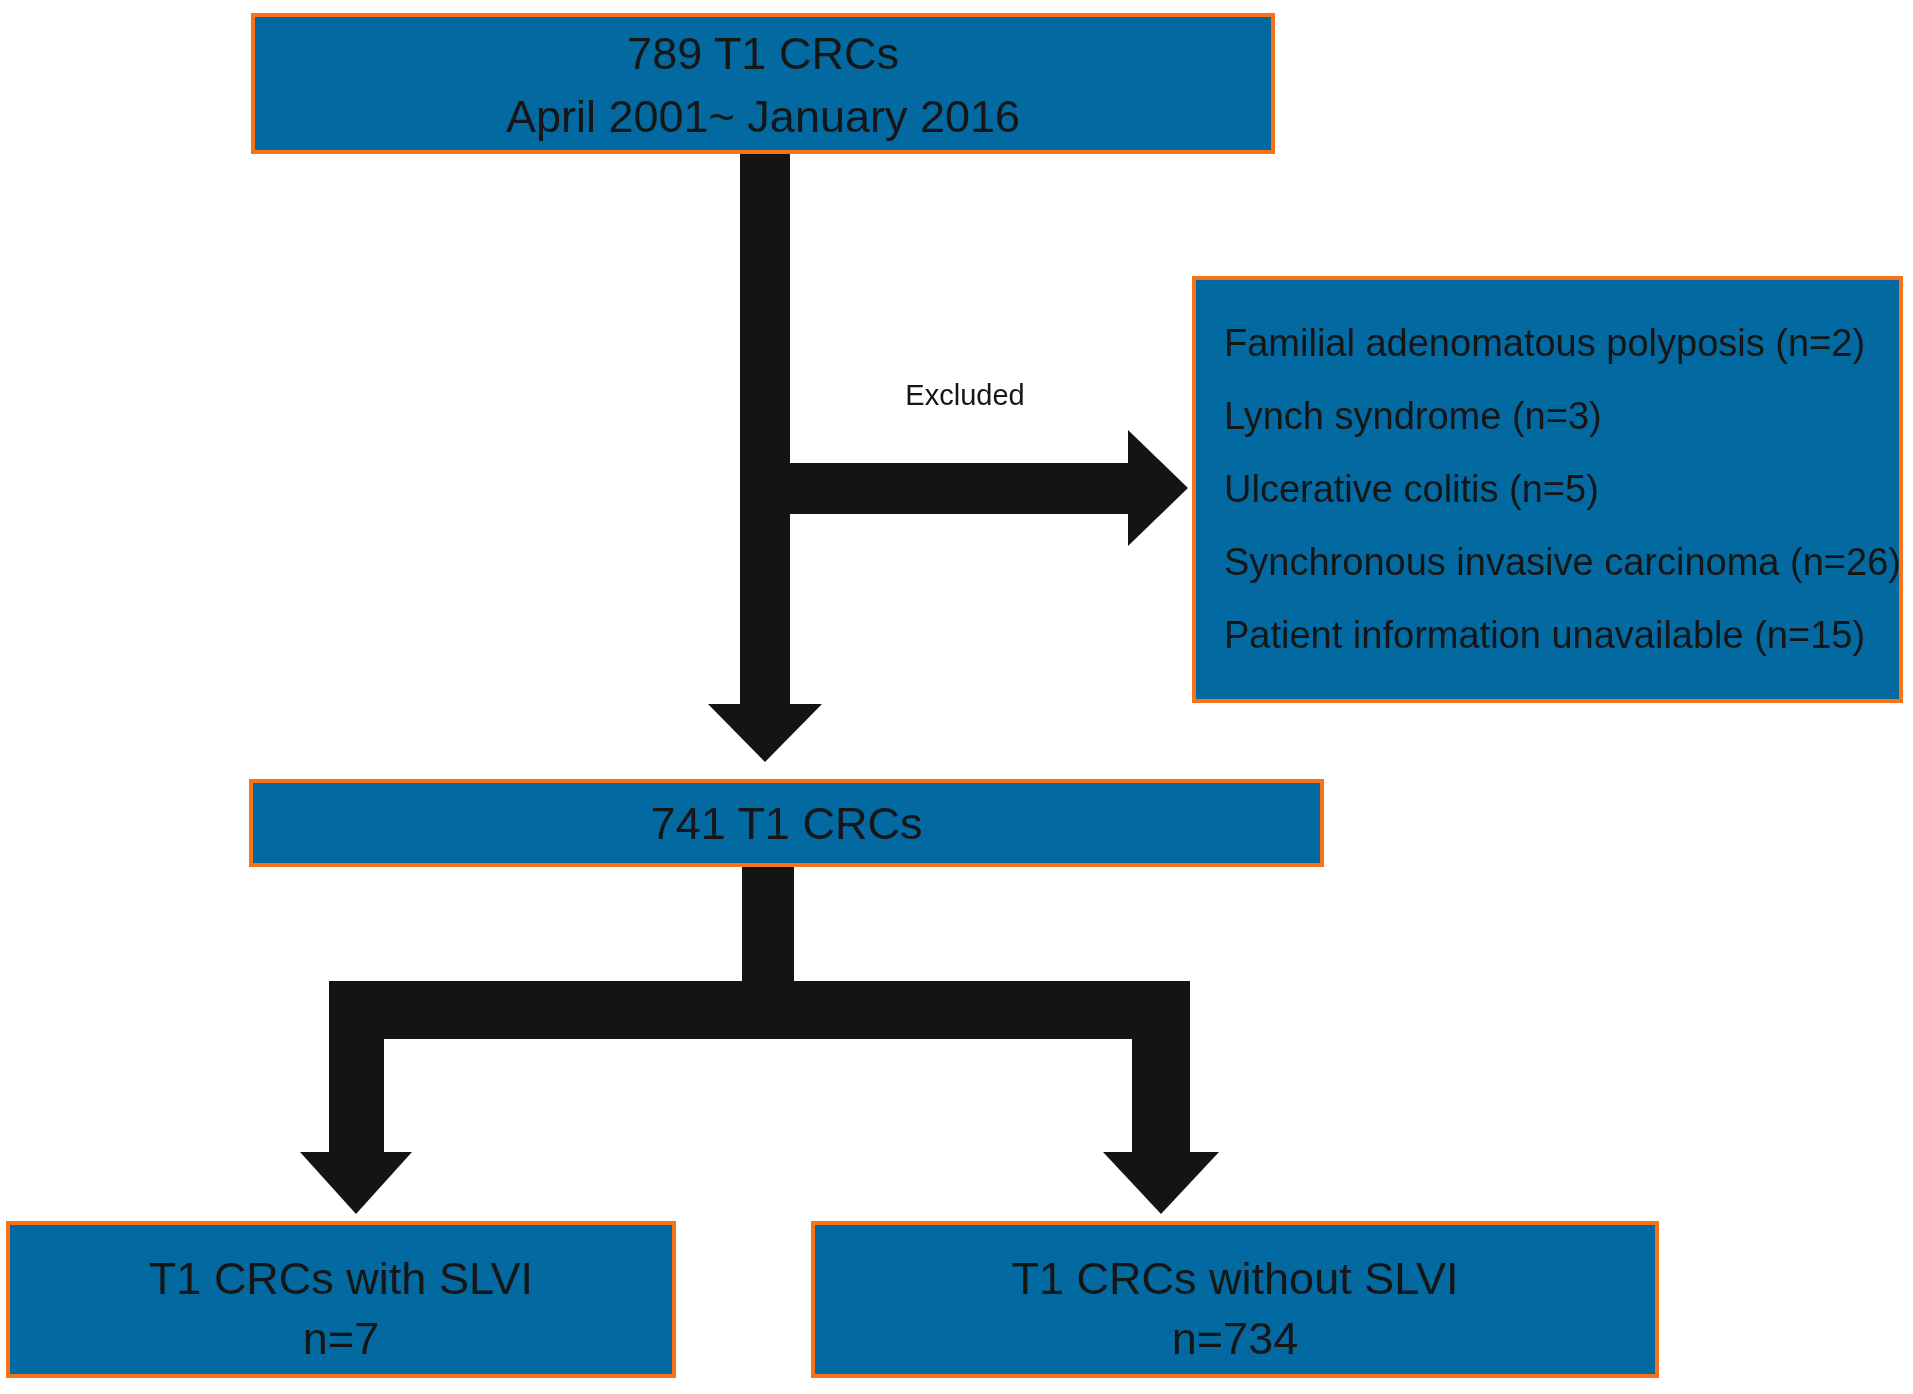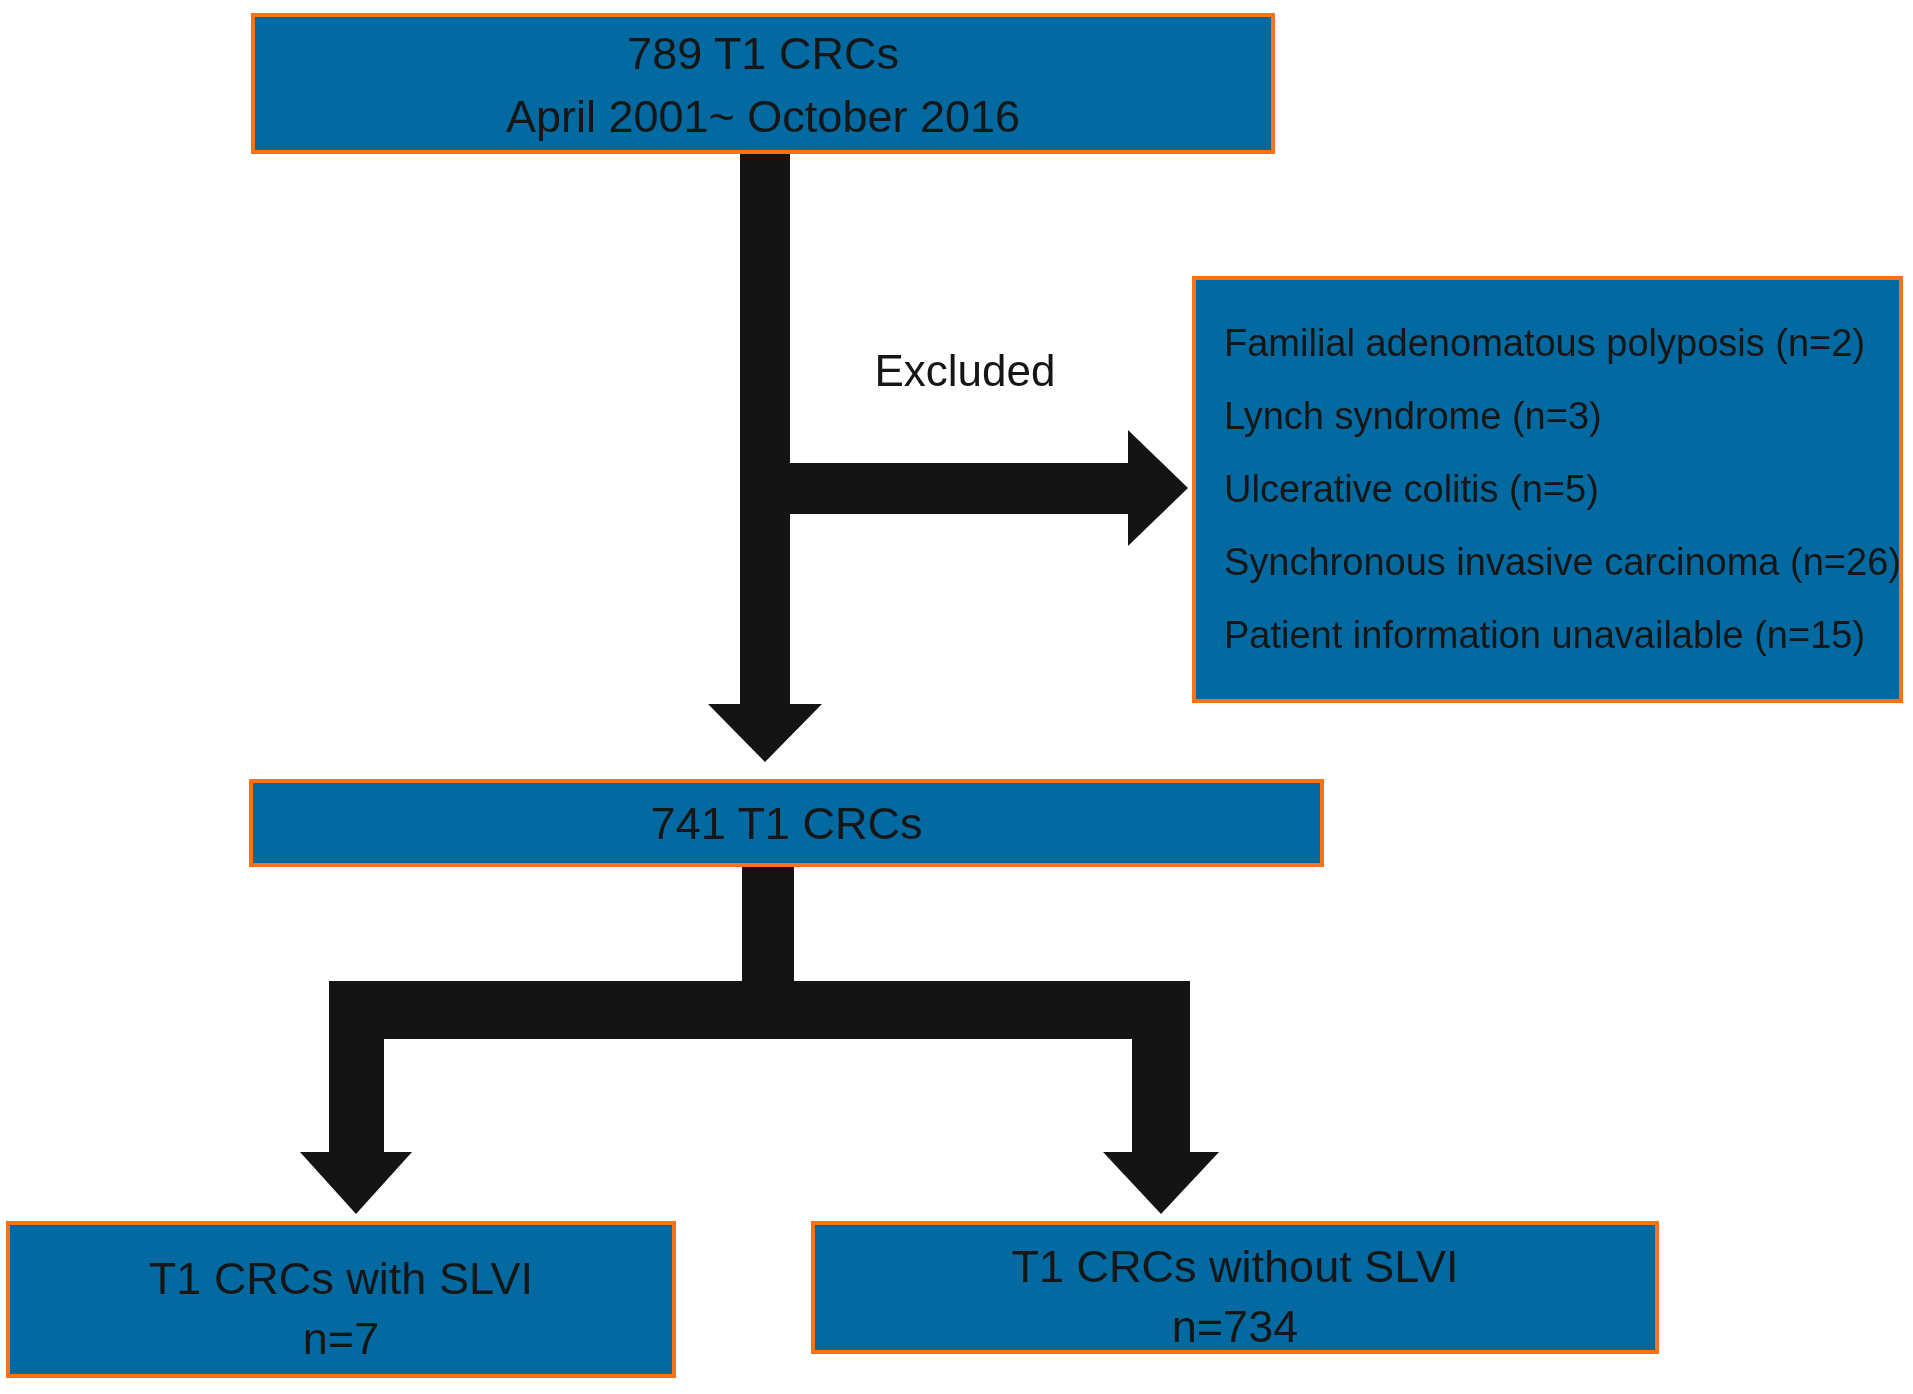--- a/index.html
+++ b/index.html
@@ -35,42 +35,42 @@
     text-align: center;
   }
   .node .line {
     font-size: 45px;
     line-height: 63px;
     white-space: nowrap;
   }
   .node-initial     { left: 251px;  top: 13px;   width: 1024px; height: 141px; padding-top: 2px; }
   .node-after       { left: 249px;  top: 779px;  width: 1075px; height: 88px; text-align: center; }
   .node-with-slvi   { left: 6px;    top: 1221px; width: 670px;  height: 157px; padding-top: 18px; }
-  .node-without-slvi{ left: 811px;  top: 1221px; width: 848px;  height: 133px; padding-top: 18px; }
+  .node-without-slvi{ left: 811px;  top: 1221px; width: 848px;  height: 157px; padding-top: 18px; }
   .node-with-slvi .line, .node-without-slvi .line { line-height: 60px; }
 
   .node-excluded {
     left: 1192px; top: 276px; width: 711px; height: 427px;
     align-items: flex-start;
     justify-content: center;
     text-align: left;
     padding: 4px 10px 4px 28px;
   }
   .node-excluded .excl-line {
     font-size: 38px;
     line-height: 73px;
     white-space: nowrap;
   }
   .excluded-label {
     position: absolute;
     left: 770px;
-    top: 346px;
+    top: 370px;
     width: 390px;
     text-align: center;
-    font-size: 44px;
+    font-size: 29px;
     line-height: 50px;
     white-space: nowrap;
   }
 </style>
 </head>
 <body>
 
 <div class="canvas">
 
   <svg class="connectors" viewBox="0 0 1913 1394" xmlns="http://www.w3.org/2000/svg">
@@ -87,21 +87,21 @@
       <rect x="329" y="981" width="861" height="58"></rect>
       <rect x="329" y="1039" width="55" height="115"></rect>
       <polygon points="300,1152 412,1152 356,1214"></polygon>
       <rect x="1132" y="1039" width="58" height="115"></rect>
       <polygon points="1103,1152 1219,1152 1161,1214"></polygon>
     </g>
   </svg>
 
   <div class="node node-initial">
     <div class="line">789 T1 CRCs</div>
-    <div class="line">April 2001~ October 2016</div>
+    <div class="line">April 2001~ January 2016</div>
   </div>
 
   <div class="excluded-label">Excluded</div>
 
   <div class="node node-excluded">
 
       <div class="excl-line">Familial adenomatous polyposis (n=2)</div>
 
       <div class="excl-line">Lynch syndrome (n=3)</div>
 

